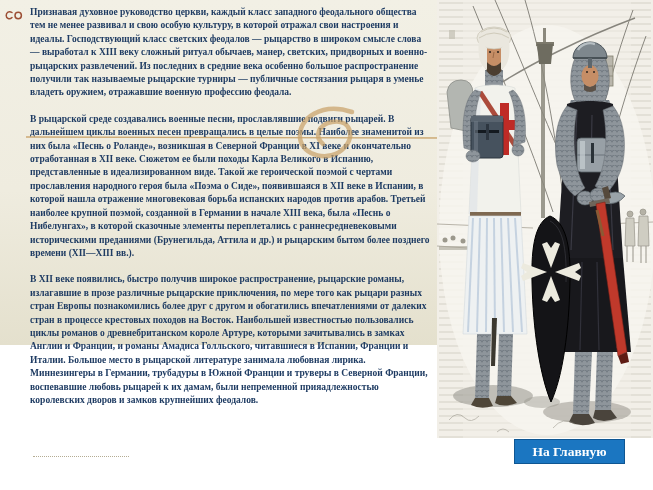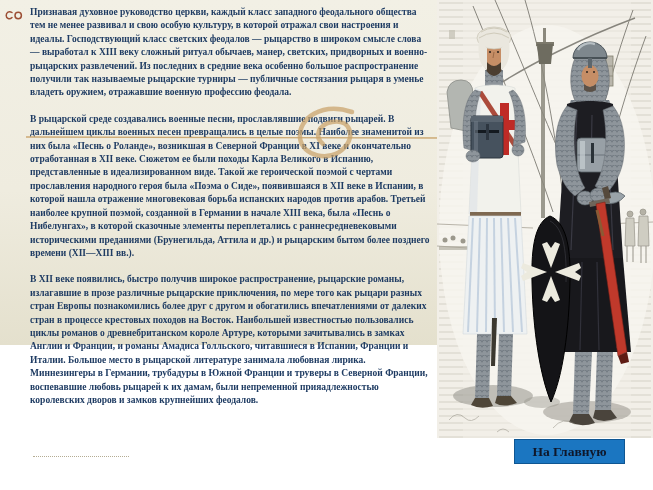--- a/index.html
+++ b/index.html
@@ -6,21 +6,21 @@
   body{width:653px;height:490px;overflow:hidden;font-family:"Liberation Serif",serif;}
   .slide{position:relative;width:653px;height:345px;
     background:linear-gradient(180deg,#f2f0e5 0%,#efecdf 55%,#e4e0cd 100%);}
   .corner-flourish{position:absolute;left:5px;top:9px;width:18px;height:13px;}
   .text-col{position:absolute;left:30px;top:6px;width:403px;color:#1f3c63;
     font-size:9.5px;line-height:13.4px;font-weight:bold;}
   .text-col p{margin:0 0 13px 0;}
   .swash{position:absolute;left:0;top:100px;width:460px;height:75px;pointer-events:none;}
   .photo{position:absolute;right:0;top:0;width:216px;height:438px;display:block;}
   .home-btn{position:absolute;left:514px;top:439px;width:111px;height:25px;box-sizing:border-box;
-    background:#1b76c1;border:1px solid #0f5692;color:#0f172a;font-weight:bold;font-size:13.5px;
+    background:#1b76c1;border:1px solid #0f5692;color:#ffffff;font-weight:bold;font-size:13.5px;
     font-family:"Liberation Serif",serif;display:flex;align-items:center;justify-content:center;
     cursor:pointer;padding:4px;}
   .footer-dots{position:absolute;left:33px;top:456px;width:96px;height:0;
     border-top:1px dotted #b4ac93;}
 </style>
 </head>
 <body>
 
 <div class="slide">
 

